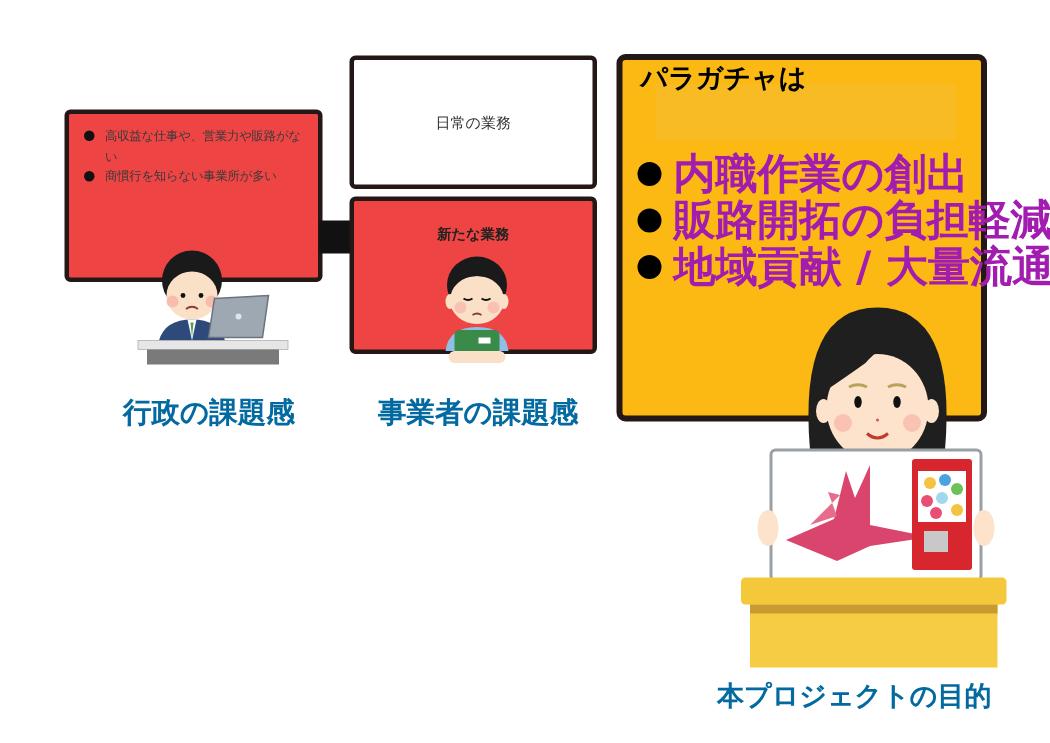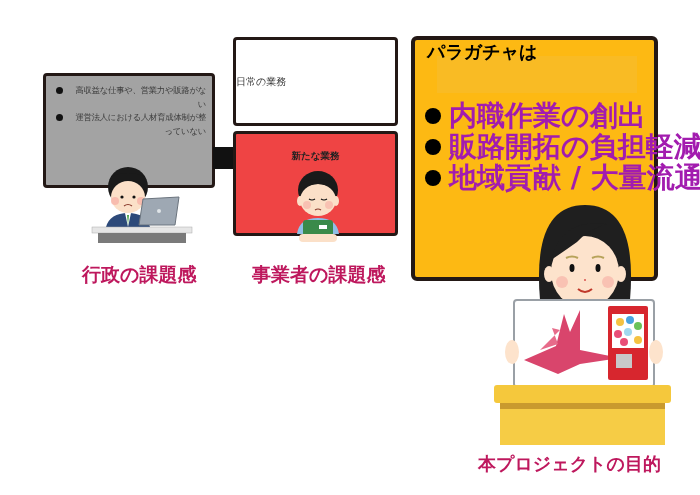--- a/index.html
+++ b/index.html
@@ -4,69 +4,68 @@
 <style>
   * { box-sizing: border-box; margin: 0; padding: 0; }
   html, body { width: 700px; height: 495px; background: #ffffff; overflow: hidden; }
   body { position: relative; font-family: "DejaVu Sans", "Liberation Sans", sans-serif; color: #111; }
 
   .abs { position: absolute; }
 
   
   .box-left {
     left: 43px; top: 73px; width: 172px; height: 115px;
-    background: #a3a3a3; border: 3px solid #231815; border-radius: 4px;
+    background: #ef4444; border: 3px solid #231815; border-radius: 4px;
     padding: 8px 6px 0 10px;
-    text-align: right;
   }
   .box-left ul { list-style: none; }
   .box-left li { font-size: 8.3px; line-height: 13.6px; color: #3a3a3a; position: relative; padding-left: 14px; letter-spacing: -0.2px; }
   .box-left li::before { content: ""; position: absolute; left: 0; top: 3px; width: 7px; height: 7px; border-radius: 50%; background: #111; }
 
   
   .arrow-shaft { left: 213px; top: 147px; width: 24px; height: 22px; background: #111; }
   .arrow-head { left: 236px; top: 137px; width: 0; height: 0; border-top: 21px solid transparent; border-bottom: 21px solid transparent; border-left: 24px solid #111; }
 
   
   .box-daily {
     left: 233px; top: 37px; width: 165px; height: 89px;
     background: #fff; border: 3px solid #231815; border-radius: 4px;
-    display: flex; align-items: center; 
+    display: flex; align-items: center; justify-content: center;
   }
   .box-daily span { font-size: 10px; color: #333; }
   .box-new {
     left: 233px; top: 131px; width: 165px; height: 105px;
     background: #ef4444; border: 3px solid #231815; border-radius: 4px;
   }
   .box-new span { position: absolute; left: 0; right: 0; top: 16px; text-align: center; font-size: 9.5px; font-weight: bold; color: #222; }
 
   
   .box-right {
     left: 411px; top: 36px; width: 247px; height: 245px;
     background: #fdb913; border: 4px solid #231815; border-radius: 6px;
   }
   .title-patch { left: 22px; top: 16px; width: 200px; height: 37px; background: #f9bb24; }
   .title-text { left: 12px; top: 0; font-size: 18px; font-weight: bold; color: #000; letter-spacing: 0px; }
   .purpose-list { left: 8px; top: 60px; list-style: none; }
   .purpose-list li { font-size: 28px; font-weight: bold; line-height: 31px; color: #a21caf; position: relative; padding-left: 26px; white-space: nowrap; }
   .purpose-list li::before { content: ""; position: absolute; left: 2px; top: 8px; width: 16px; height: 16px; border-radius: 50%; background: #000; }
 
   
-  .caption { font-size: 19px; font-weight: bold; color: #be185d; white-space: nowrap; }
+  .caption { font-size: 19px; font-weight: bold; color: #0369a1; white-space: nowrap; }
   .cap-admin { left: 82px; top: 262px; }
   .cap-biz { left: 252px; top: 262px; text-align: center; }
   .cap-goal { left: 478px; top: 452px; font-size: 18px; text-align: center; }
 </style>
 </head>
 <body>
 
 <div class="abs box-left">
   <ul>
     <li>高収益な仕事や、営業力や販路がない</li>
-    <li>運営法人における人材育成体制が整っていない</li>
+    <li>商慣行を知らない事業所が多い</li>
   </ul>
 </div>
 
 <svg class="abs" style="left:88px;top:165px;" width="110" height="80">
 
   <ellipse cx="40" cy="22" rx="20" ry="20" fill="#1a1a1a"></ellipse>
 
   <ellipse cx="40" cy="32" rx="17" ry="16" fill="#fbe0c8"></ellipse>
   <circle cx="27" cy="36" r="4" fill="#f7b3a8" opacity="0.8"></circle>
   <circle cx="53" cy="36" r="4" fill="#f7b3a8" opacity="0.8"></circle>

